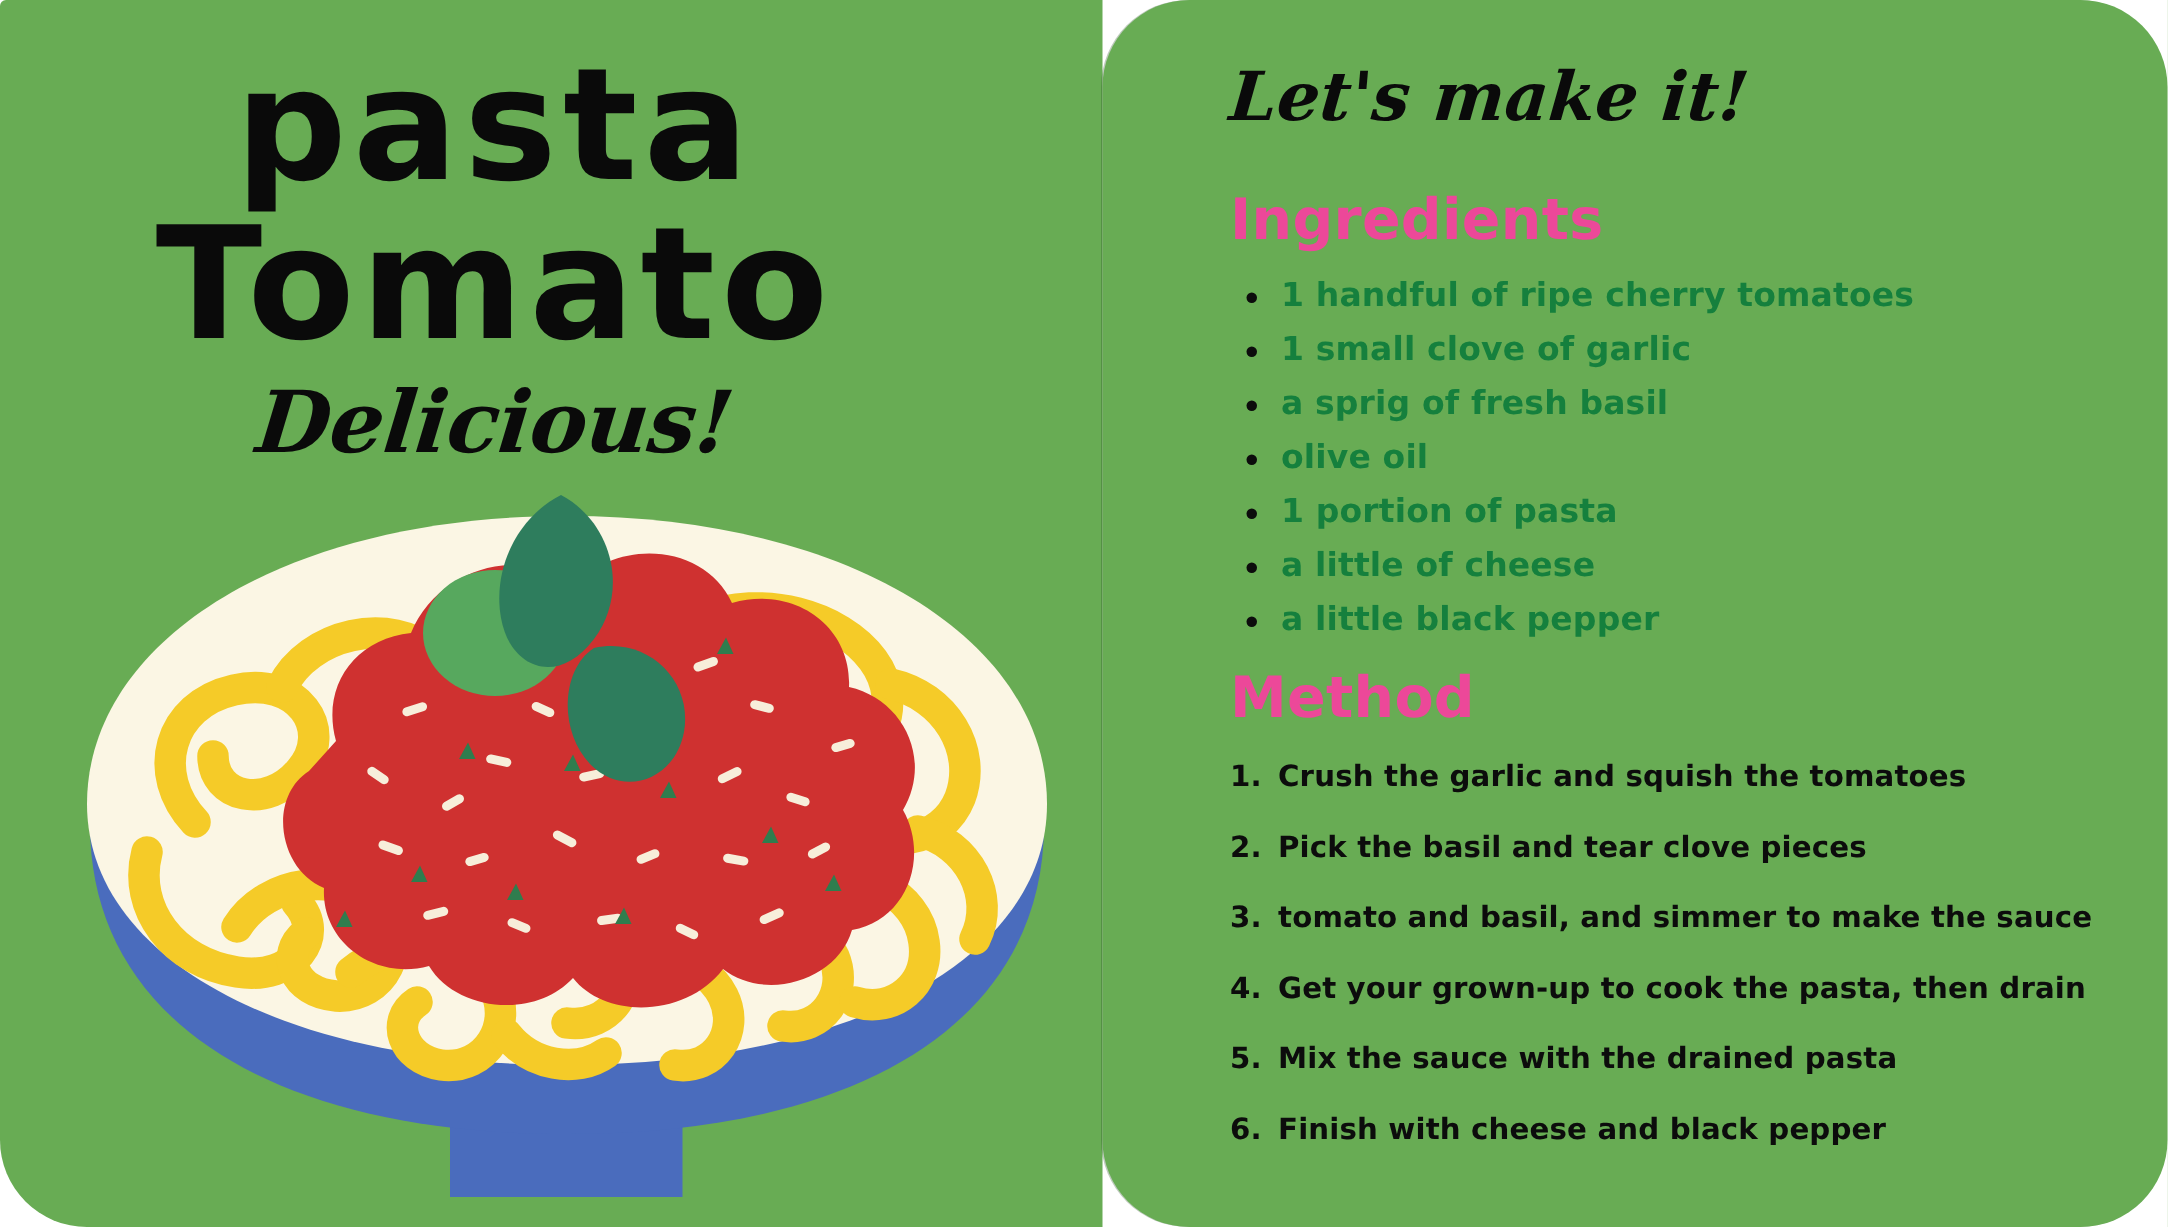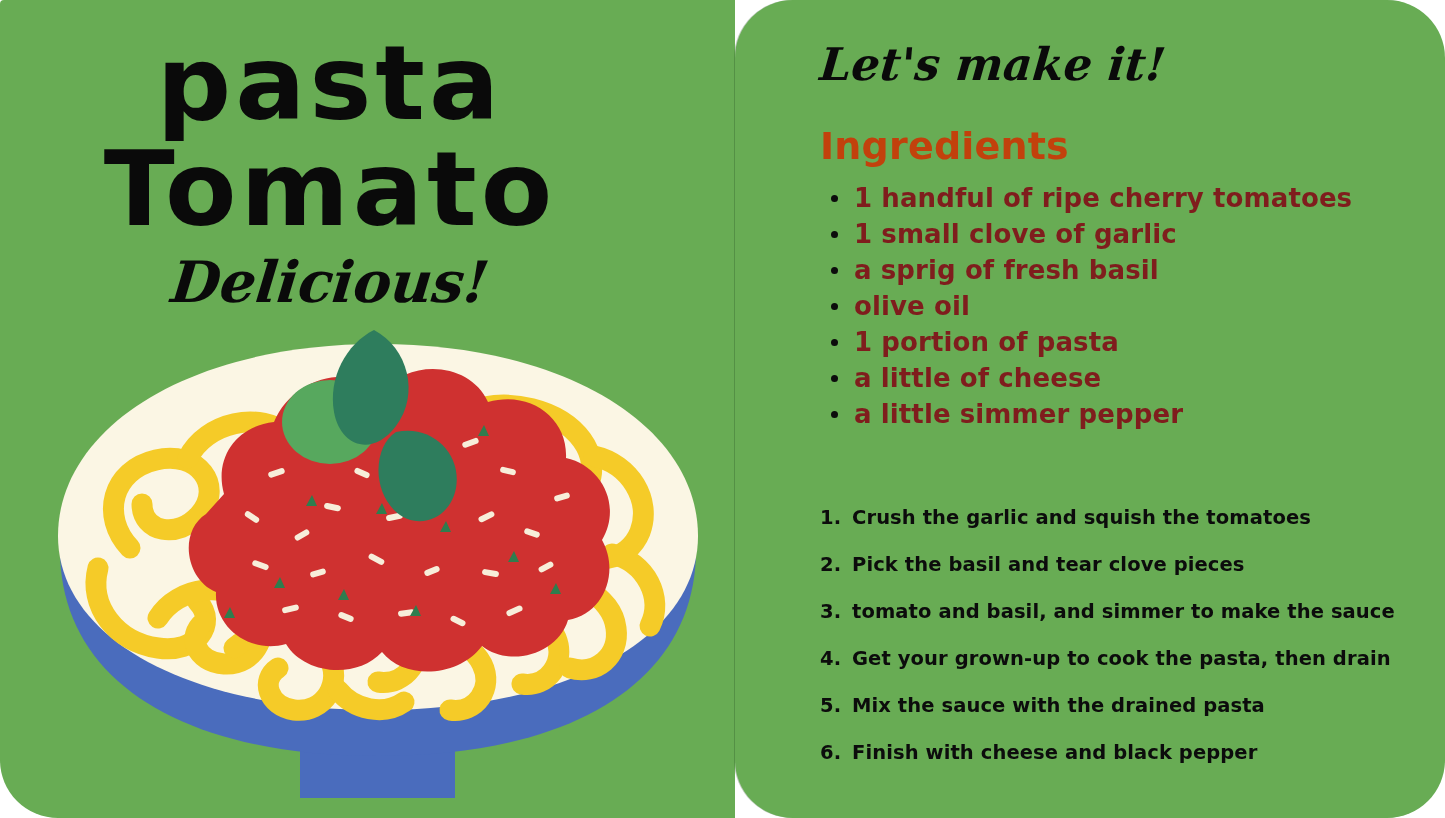--- a/index.html
+++ b/index.html
@@ -107,21 +107,21 @@
     font-weight: 700;
     font-size: 45px;
     letter-spacing: 0px;
     transform: skewX(-5deg);
     white-space: nowrap;
   }
 
   .section-heading {
     position: absolute;
     left: 2px;
-    color: #c2410c;
+    color: #ec4899;
     font-family: "DejaVu Sans", sans-serif;
     font-weight: 700;
     font-size: 38px;
     letter-spacing: 0.2px;
     white-space: nowrap;
   }
   .heading-ingredients { top: 124px; }
   .heading-method { top: 443px; }
 
   .ingredient-list {
@@ -130,24 +130,24 @@
     top: 180px;
     width: 600px;
     margin: 0;
     padding: 0;
     list-style: none;
   }
   .ingredient-item {
     position: relative;
     height: 36px;
     padding-left: 36px;
-    color: #7f1d1d;
-    font-family: "DejaVu Sans", sans-serif;
-    font-weight: 700;
-    font-size: 26px;
+    color: #15803d;
+    font-family: "DejaVu Sans", sans-serif;
+    font-weight: 700;
+    font-size: 22px;
     line-height: 36px;
     letter-spacing: 0.1px;
     white-space: nowrap;
   }
   .bullet-dot {
     position: absolute;
     left: 13px;
     top: 15px;
     width: 7px;
     height: 7px;
@@ -286,23 +286,24 @@
 
     <div class="section-heading heading-ingredients">Ingredients</div>
 
     <ul class="ingredient-list">
       <li class="ingredient-item"><span class="bullet-dot"></span><span>1 handful of ripe cherry tomatoes</span></li>
       <li class="ingredient-item"><span class="bullet-dot"></span><span>1 small clove of garlic</span></li>
       <li class="ingredient-item"><span class="bullet-dot"></span><span>a sprig of fresh basil</span></li>
       <li class="ingredient-item"><span class="bullet-dot"></span><span>olive oil</span></li>
       <li class="ingredient-item"><span class="bullet-dot"></span><span>1 portion of pasta</span></li>
       <li class="ingredient-item"><span class="bullet-dot"></span><span>a little of cheese</span></li>
-      <li class="ingredient-item"><span class="bullet-dot"></span><span>a little simmer pepper</span></li>
+      <li class="ingredient-item"><span class="bullet-dot"></span><span>a little black pepper</span></li>
     </ul>
 
+    <div class="section-heading heading-method">Method</div>
 
     <ol class="method-list">
       <li class="method-item">
         <span class="method-num">1.</span>
         <span class="method-text">Crush the garlic and squish the tomatoes</span>
       </li>
       <li class="method-item">
         <span class="method-num">2.</span>
         <span class="method-text">Pick the basil and tear clove pieces</span>
       </li>

